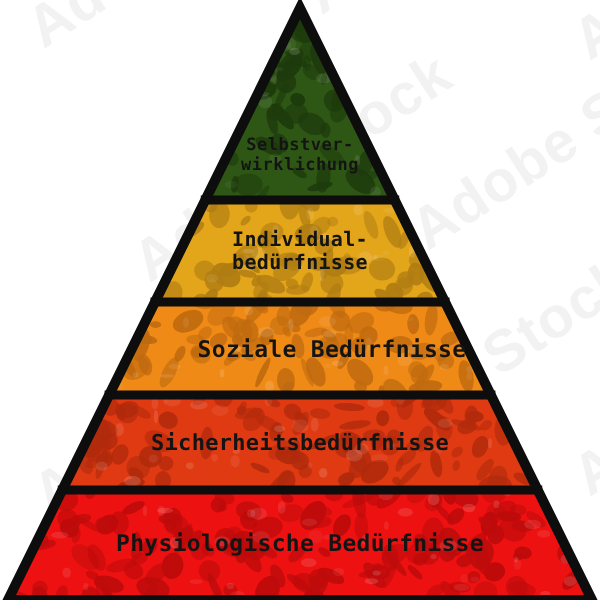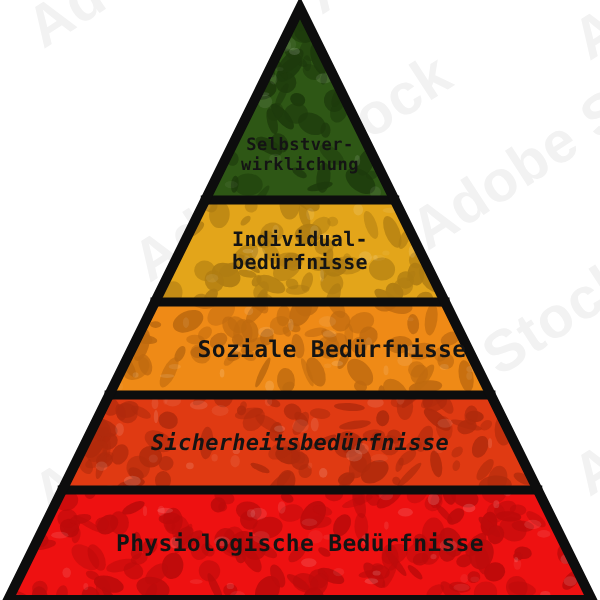--- a/index.html
+++ b/index.html
@@ -658,17 +658,17 @@
         <path d="M 300 8 L 592 600 L 8 600 Z" fill="none" stroke="#0d0d0d" stroke-width="10" stroke-linejoin="miter"></path>
       </svg>
     </div>
 
   <div id="labels">
       <div class="label t0" style="top: 136px; font-size: 17px;">Selbstver-
 wirklichung</div>
       <div class="label t1" style="top: 228px; font-size: 20px;">Individual-
 bedürfnisse</div>
       <div class="label t2" style="top: 337px; font-size: 23px; margin-left: 32px;">Soziale Bedürfnisse</div>
-      <div class="label t3" style="top: 431px; font-size: 22px; font-style: italic;">Sicherheitsbedürfnisse</div>
+      <div class="label t3" style="top: 431px; font-size: 22px;">Sicherheitsbedürfnisse</div>
       <div class="label t4" style="top: 531px; font-size: 23px;">Physiologische Bedürfnisse</div>
     </div>
 
 </div>
 
 </body></html>

